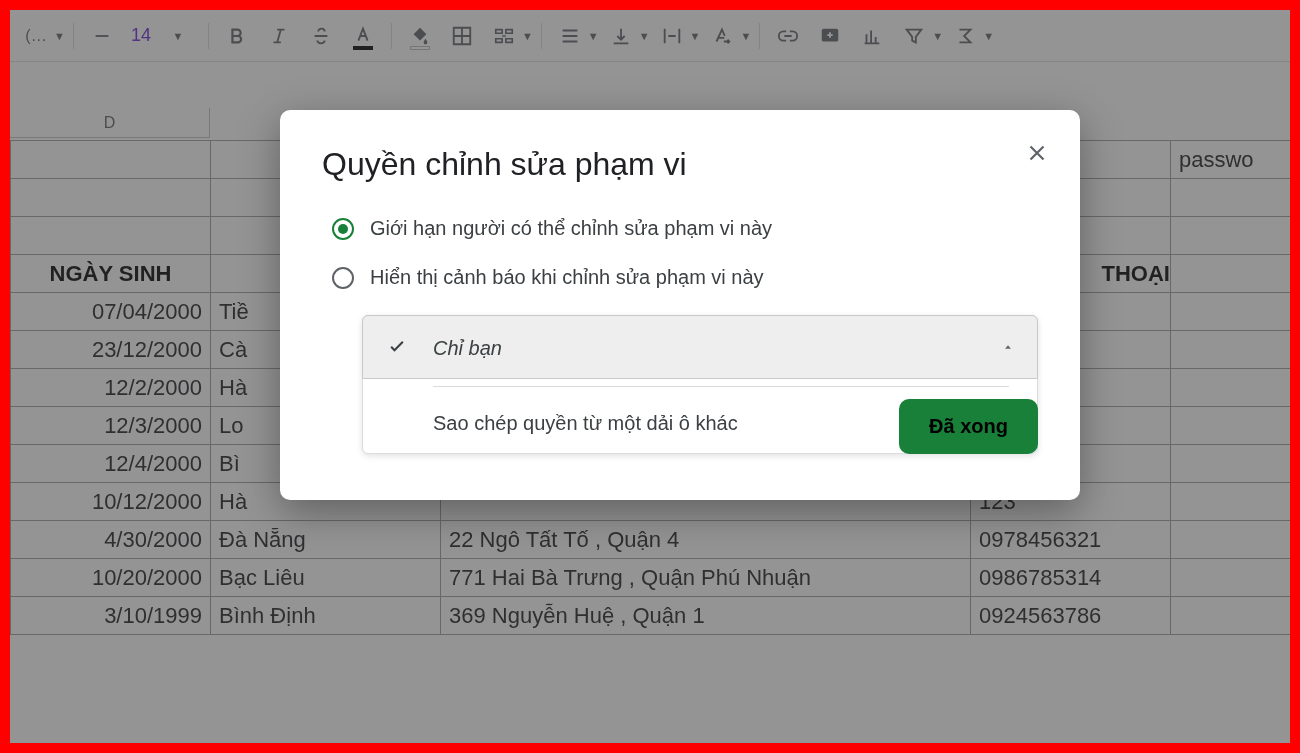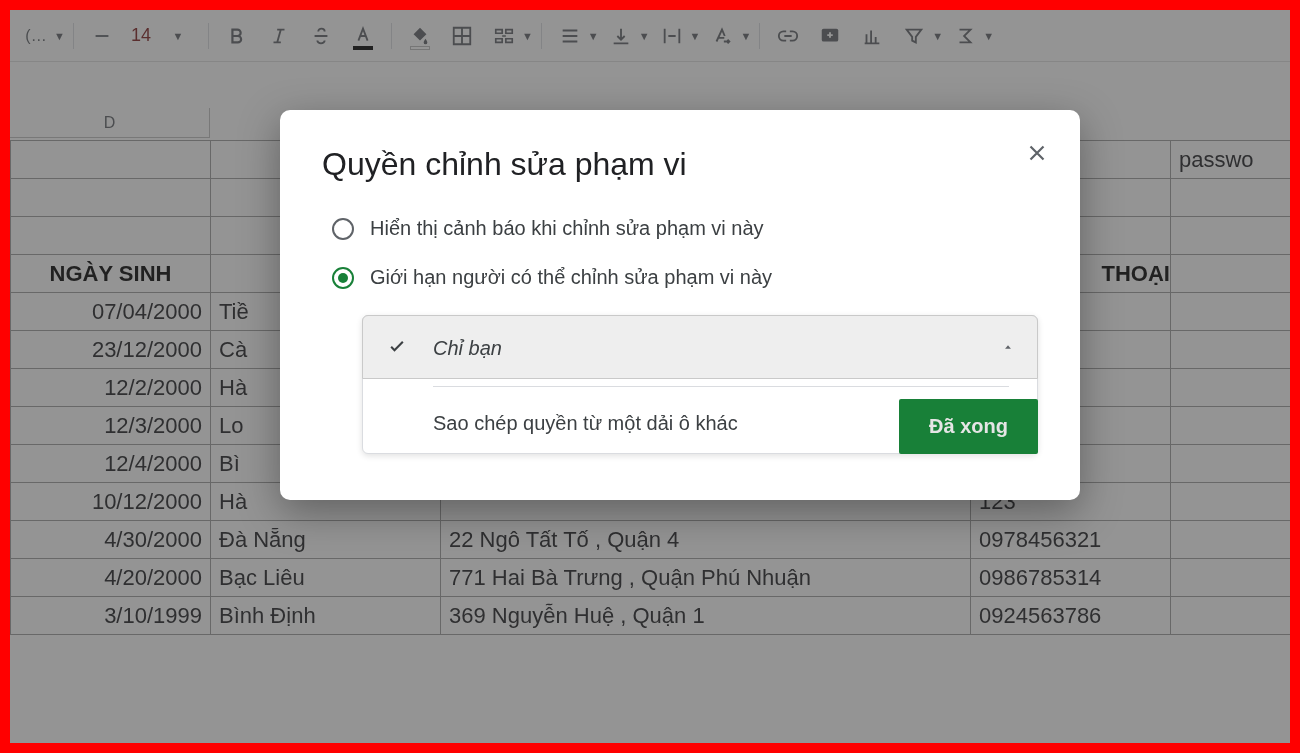--- a/index.html
+++ b/index.html
@@ -10,21 +10,21 @@
   
   .toolbar {
     display: flex; align-items: center; height: 52px;
     padding: 0 6px; gap: 2px; color: #5f6368; background: #fff;
     border-bottom: 1px solid #e0e0e0;
   }
   .tool-btn { width: 40px; height: 40px; display:flex; align-items:center; justify-content:center; color:#5f6368; }
   .tool-btn svg { width:22px; height:22px; fill: currentColor; }
   .dd { font-size:11px; color:#5f6368; margin-left:-4px; }
   .sep { width:1px; height:26px; background:#dadce0; margin:0 6px; }
-  .font-size { width:34px; text-align:center; font-size:18px; color:#7f1d1d;}
+  .font-size { width:34px; text-align:center; font-size:18px; color:#6d28d9;}
   .text-color { position:relative;}
   .text-color .bar { position:absolute; left:10px; right:10px; bottom:6px; height:4px; background:#000;}
   .fill-color .bar { position:absolute; left:10px; right:10px; bottom:6px; height:4px; background:#fff; border:1px solid #bdbdbd;}
   table { border-collapse: collapse; width: 100%; table-layout: fixed; }
   td { border:1px solid #9e9e9e; height:38px; padding:0 8px; font-size:22px; color:#202124; overflow:hidden; white-space:nowrap; }
   td.right { text-align:right; }
   th { border:1px solid #9e9e9e; height:38px; padding:0 0; font-size:22px; font-weight:bold; color:#000; text-align:center; background:#fff; }
 
   
   .dim { position:absolute; inset:0; background:rgba(60,60,60,0.55); }
@@ -54,21 +54,21 @@
     z-index:0;
   }
   .select-arrow { position:absolute; top:24px; right:22px; z-index:2; color:#5f6368;}
   .opt { position:relative; z-index:1; display:flex; align-items:center; height:56px; padding:0 28px 0 70px; font-size:20px; color:#3c4043; }
   .opt .chk { position:absolute; left:24px; color:#3c4043; }
   .opt.highlight { outline: 6px solid #ff0000; outline-offset:-3px; background:#fff; }
   .opt-sep { height:1px; background:#dadce0; margin:6px 28px 6px 70px; }
   .opt.copy { height:60px; }
   .done-btn {
     position:absolute; right:42px; bottom:46px;
-    background:#188038; color:#e5e5e5; border:none; border-radius:2px;
+    background:#188038; color:#000000; border:none; border-radius:10px;
     font-size:20px; font-weight:600; padding:16px 30px; cursor:pointer;
     font-family:"Google Sans",Arial,sans-serif;
   }
 </style>
 </head>
 <body>
 
 <div class="frame">
 
   <div class="toolbar">
@@ -264,21 +264,21 @@
           <td></td>
         </tr>
         <tr>
           <td class="right">4/30/2000</td>
           <td>Đà Nẵng</td>
           <td>22 Ngô Tất Tố , Quận 4</td>
           <td>0978456321</td>
           <td></td>
         </tr>
         <tr>
-          <td class="right">4/20/2000</td>
+          <td class="right">10/20/2000</td>
           <td>Bạc Liêu</td>
           <td>771 Hai Bà Trưng , Quận Phú Nhuận</td>
           <td>0986785314</td>
           <td></td>
         </tr>
         <tr>
           <td class="right">3/10/1999</td>
           <td>Bình Định</td>
           <td>369 Nguyễn Huệ , Quận 1</td>
           <td>0924563786</td>
@@ -291,26 +291,26 @@
 
   <div class="dialog">
     <h1>Quyền chỉnh sửa phạm vi</h1>
     <div class="close-x">
       <svg viewBox="0 0 24 24">
           <path d="M6 6l12 12M18 6L6 18" stroke="#5f6368" stroke-width="2"></path>
         </svg>
     </div>
 
     <div class="radio-row">
+      <span class="radio checked"></span>
+      <span>Giới hạn người có thể chỉnh sửa phạm vi này</span>
+    </div>
+    <div class="radio-row">
       <span class="radio"></span>
       <span>Hiển thị cảnh báo khi chỉnh sửa phạm vi này</span>
-    </div>
-    <div class="radio-row">
-      <span class="radio checked"></span>
-      <span>Giới hạn người có thể chỉnh sửa phạm vi này</span>
     </div>
 
     <div class="select-wrap">
       <div class="select-header"></div>
       <div class="select-arrow">
         <svg width="14" height="14" viewBox="0 0 24 24">
             <path d="M7 15l5-6 5 6z" fill="#5f6368"></path>
           </svg>
       </div>
       <div class="opt" style="height:64px;font-style:italic;">

